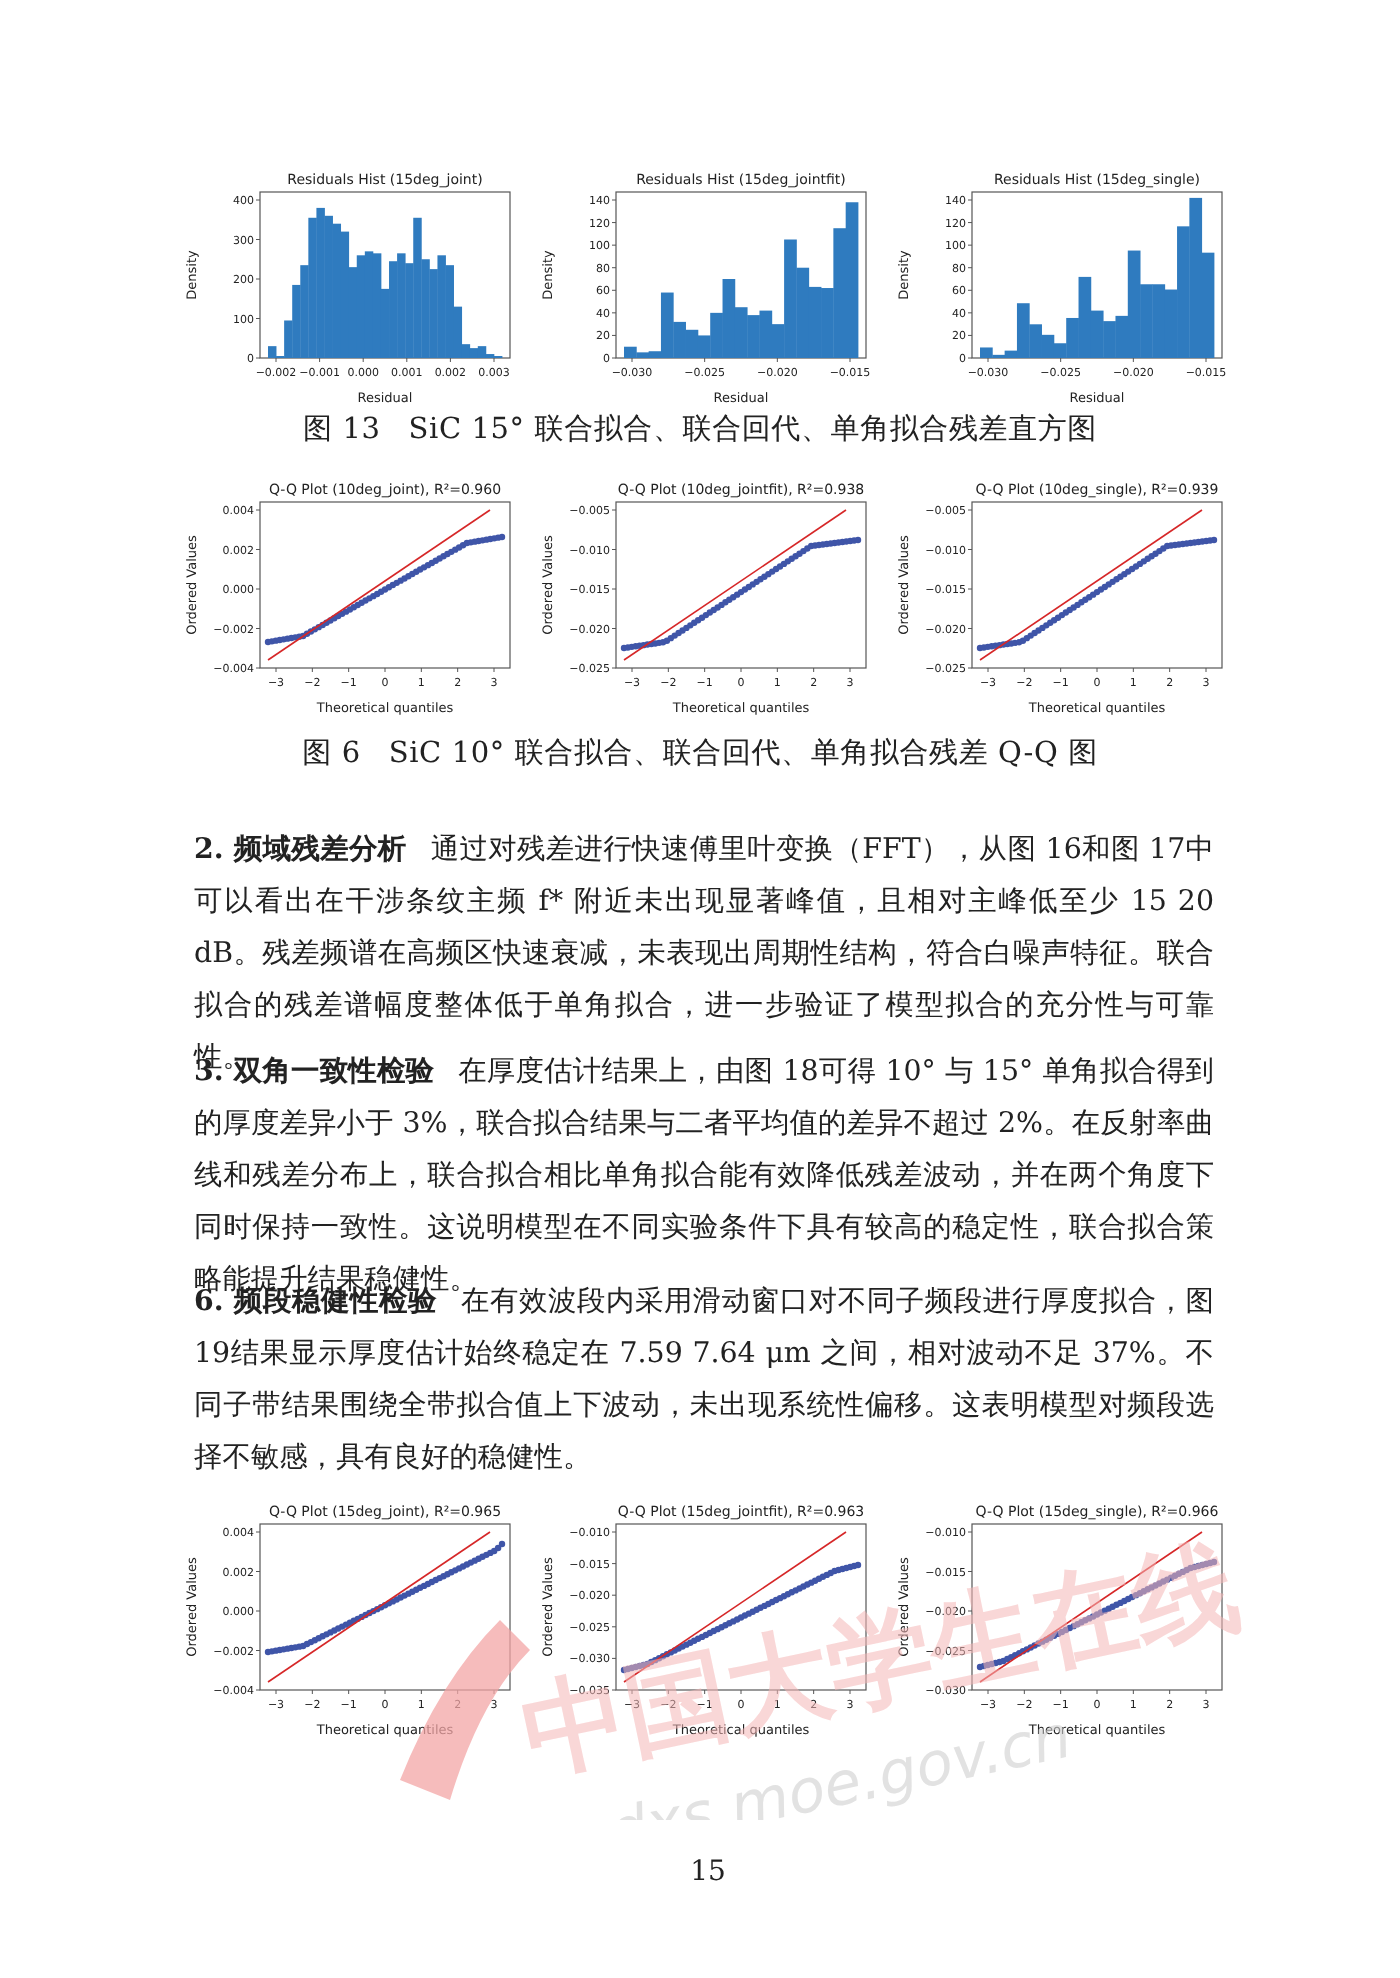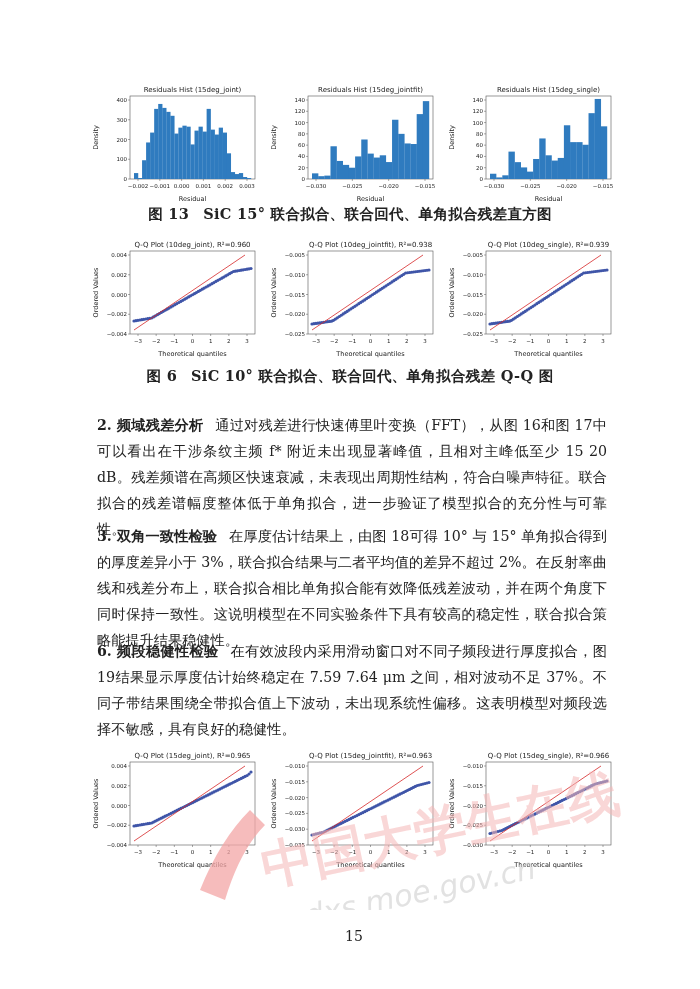--- a/index.html
+++ b/index.html
@@ -1,21 +1,21 @@
 <!DOCTYPE html>
 <html><head>
 <meta charset="utf-8">
 <style>
   html,body{margin:0;padding:0;background:#fff;}
   body{width:700px;height:989px;position:relative;overflow:hidden;font-family:"DejaVu Serif","Liberation Serif",serif;color:#222;}
   .page{position:absolute;left:0;top:0;width:700px;height:989px;border-radius:12px;}
   .fig-row{position:absolute;left:90px;width:530px;height:125px;}
   .plot{position:absolute;width:175px;height:125px;}
   .plot svg{width:175px;height:125px;display:block;}
-  .caption{position:absolute;left:0;width:700px;text-align:center;font-weight:bold;font-size:14.5px;letter-spacing:0.3px;}
+  .caption{position:absolute;left:0;width:700px;text-align:center;font-weight:normal;font-size:14.5px;letter-spacing:0.3px;}
   .caption .num{margin-right:14px;}
   .para{position:absolute;left:97px;width:510px;font-size:14.2px;line-height:26px;text-align:justify;text-indent:0;}
   .para .lead{font-weight:bold;margin-right:12px;}
   .pageno{position:absolute;left:4px;width:700px;text-align:center;top:928px;font-size:14px;}
   .wm{position:absolute;pointer-events:none;}
   svg text{font-family:"DejaVu Sans","Liberation Sans",sans-serif;}
 </style>
 </head>
 <body>
 

